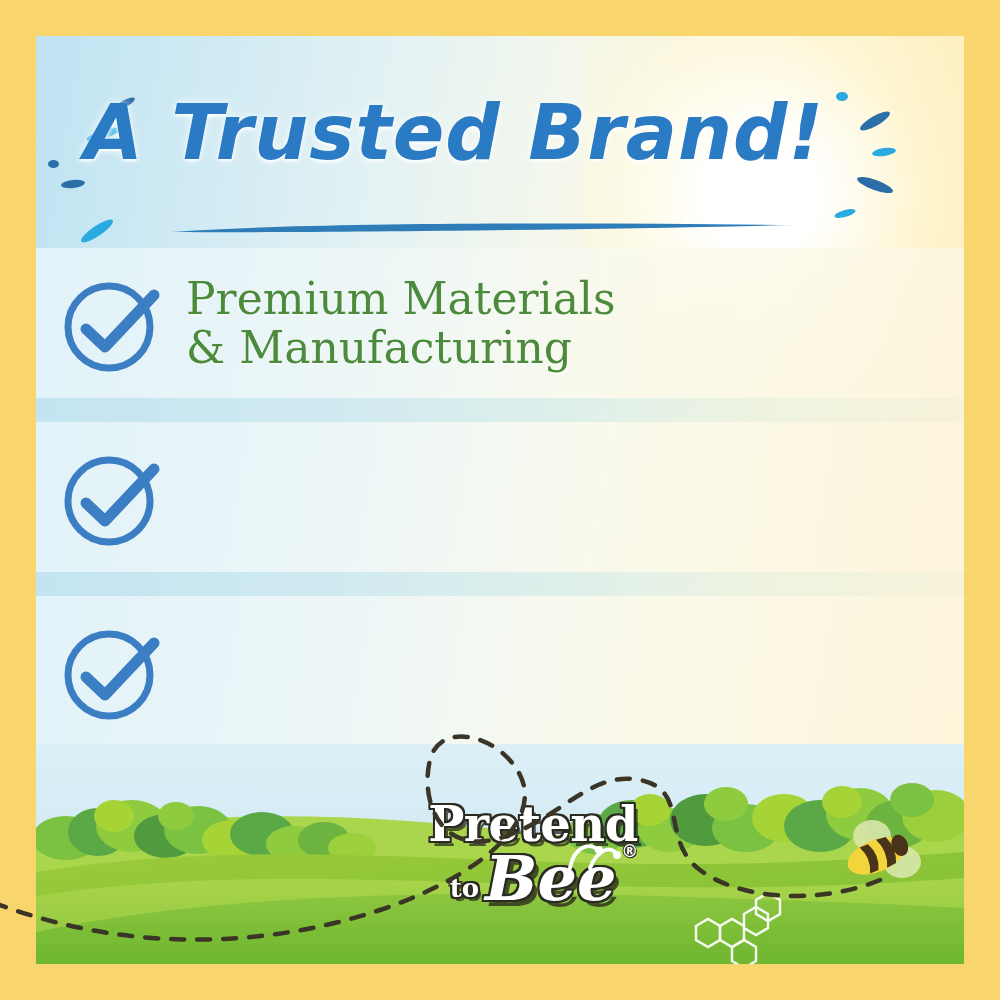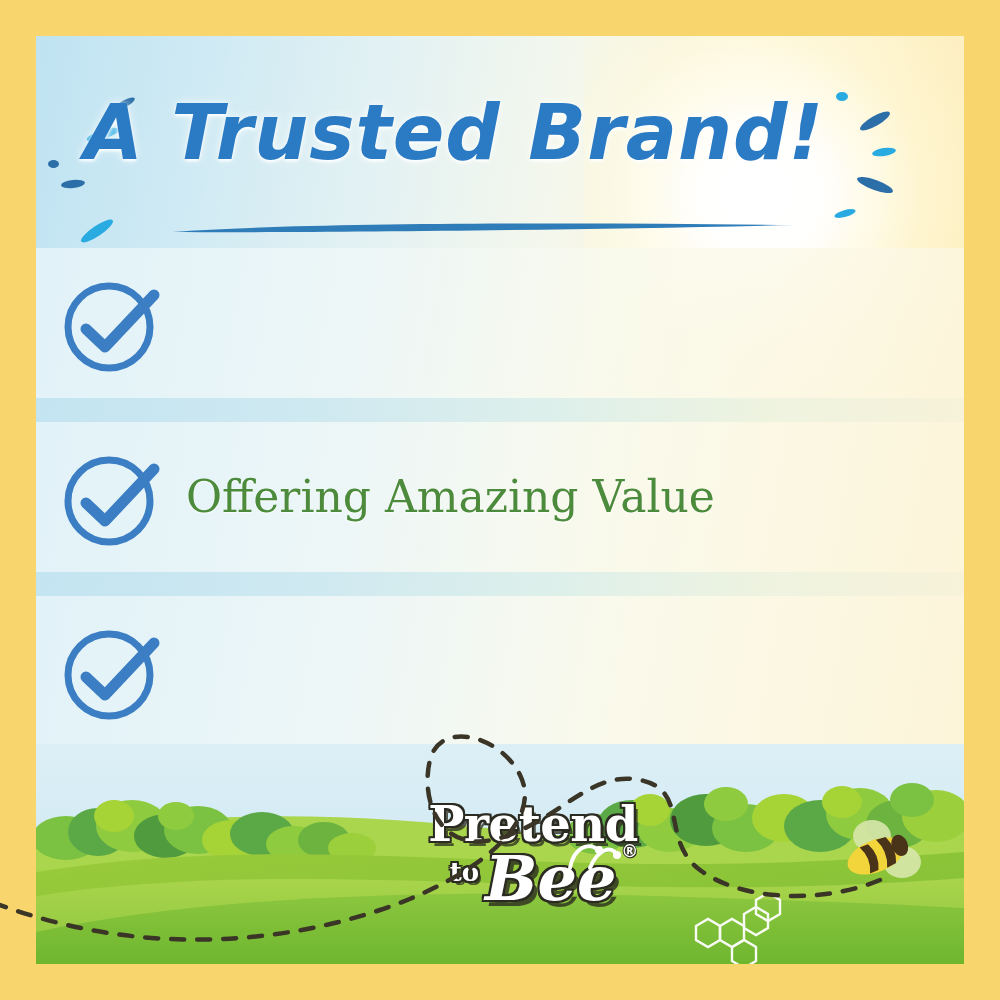--- a/index.html
+++ b/index.html
@@ -185,21 +185,21 @@
     align-items: flex-end;
     justify-content: center;
     margin-top: 2px;
   }
   .logo-to {
     font-family: "DejaVu Serif", serif;
     font-size: 26px;
     font-weight: 700;
     color: #ffffff;
     margin-right: 6px;
-    margin-bottom: 20px;
+    margin-bottom: 4px;
     text-shadow:
       -2px 0 0 #2b2b22, 2px 0 0 #2b2b22, 0 -2px 0 #2b2b22, 0 2px 0 #2b2b22,
       -2px -2px 0 #2b2b22, 2px -2px 0 #2b2b22, -2px 2px 0 #2b2b22, 2px 2px 0 #2b2b22,
       3px 4px 0 rgba(40,40,30,0.75);
     text-align: right;
   }
   .logo-bee {
     position: relative;
     font-family: "DejaVu Serif", serif;
     font-size: 62px;
@@ -263,33 +263,36 @@
 
     <div class="bullets">
 
       <div class="bullet-row">
         <div class="check-wrap">
           <svg width="104" height="104" viewBox="0 0 104 104">
             <circle cx="50" cy="56" r="41" fill="none" stroke="#3B7EC4" stroke-width="7"></circle>
             <path d="M27 58 L46 76 L95 24" fill="none" stroke="#3B7EC4" stroke-width="11" stroke-linecap="round" stroke-linejoin="round"></path>
           </svg>
         </div>
+        <div class="bullet-text">
+          <span>Premium Materials</span>
+          <span class="l2">&amp; Manufacturing</span>
+        </div>
       </div>
 
       <div class="band"></div>
 
       <div class="bullet-row">
         <div class="check-wrap">
           <svg width="104" height="104" viewBox="0 0 104 104">
             <circle cx="50" cy="56" r="41" fill="none" stroke="#3B7EC4" stroke-width="7"></circle>
             <path d="M27 58 L46 76 L95 24" fill="none" stroke="#3B7EC4" stroke-width="11" stroke-linecap="round" stroke-linejoin="round"></path>
           </svg>
         </div>
         <div class="bullet-text">
-          <span>Offering Amazing Value</span>
         </div>
       </div>
 
       <div class="band"></div>
 
       <div class="bullet-row">
         <div class="check-wrap">
           <svg width="104" height="104" viewBox="0 0 104 104">
             <circle cx="50" cy="56" r="41" fill="none" stroke="#3B7EC4" stroke-width="7"></circle>
             <path d="M27 58 L46 76 L95 24" fill="none" stroke="#3B7EC4" stroke-width="11" stroke-linecap="round" stroke-linejoin="round"></path>

